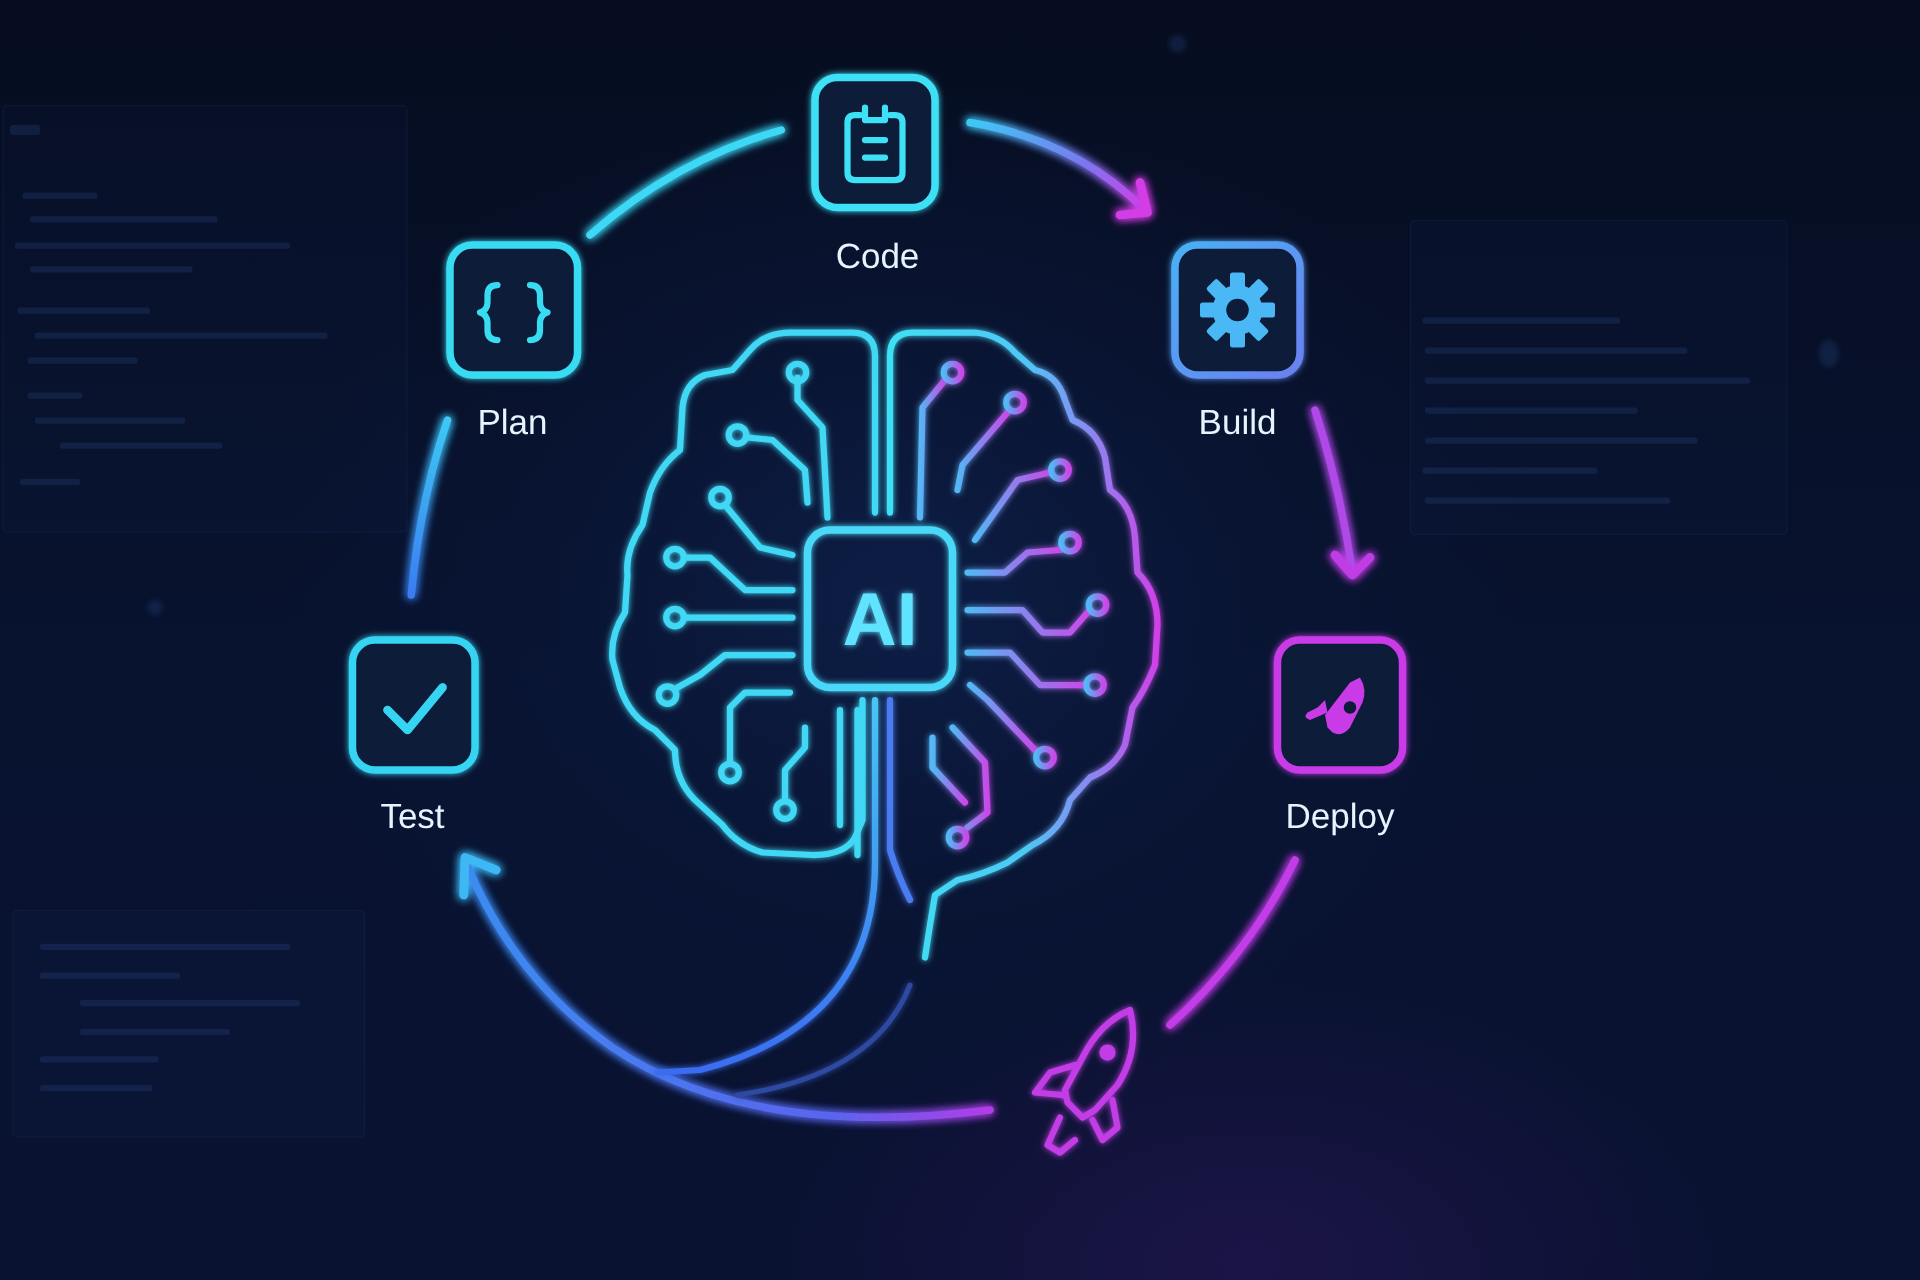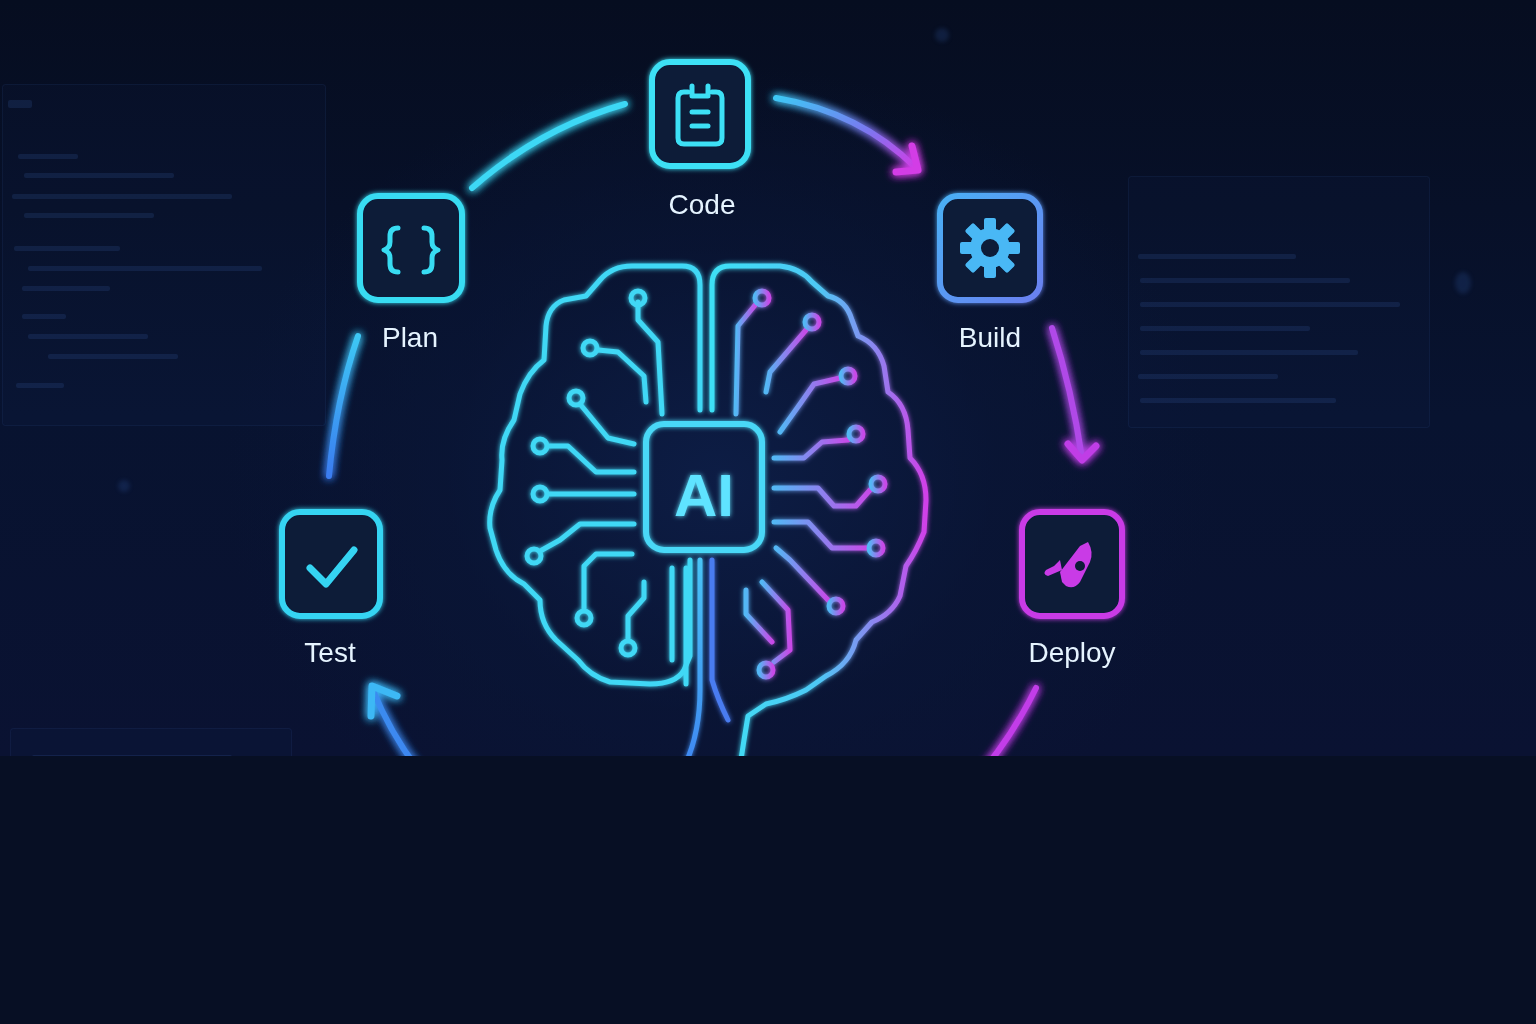--- a/index.html
+++ b/index.html
@@ -2,21 +2,21 @@
 <html><head>
 <meta charset="utf-8">
 <style>
   html, body { margin: 0; padding: 0; }
   body {
     width: 1536px; height: 1024px; overflow: hidden;
     background: #070f24;
     font-family: "Liberation Sans", "DejaVu Sans", sans-serif;
   }
   .stage {
-    position: relative; width: 1536px; height: 756px; overflow: hidden;
+    position: relative; width: 1536px; height: 1024px; overflow: hidden;
     background:
       radial-gradient(ellipse 620px 520px at 720px 480px, #0d1d45 0%, rgba(10,22,55,0.6) 45%, rgba(7,15,36,0) 80%),
       radial-gradient(ellipse 500px 300px at 1000px 1010px, rgba(60,25,110,0.35) 0%, rgba(7,15,36,0) 75%),
       linear-gradient(180deg, #060d20 0%, #081330 55%, #0a1232 100%);
   }
   .bg-panel {
     position: absolute; border: 1px solid rgba(70,110,180,0.10);
     background: rgba(20,40,90,0.10); border-radius: 4px;
   }
   .bg-line {

